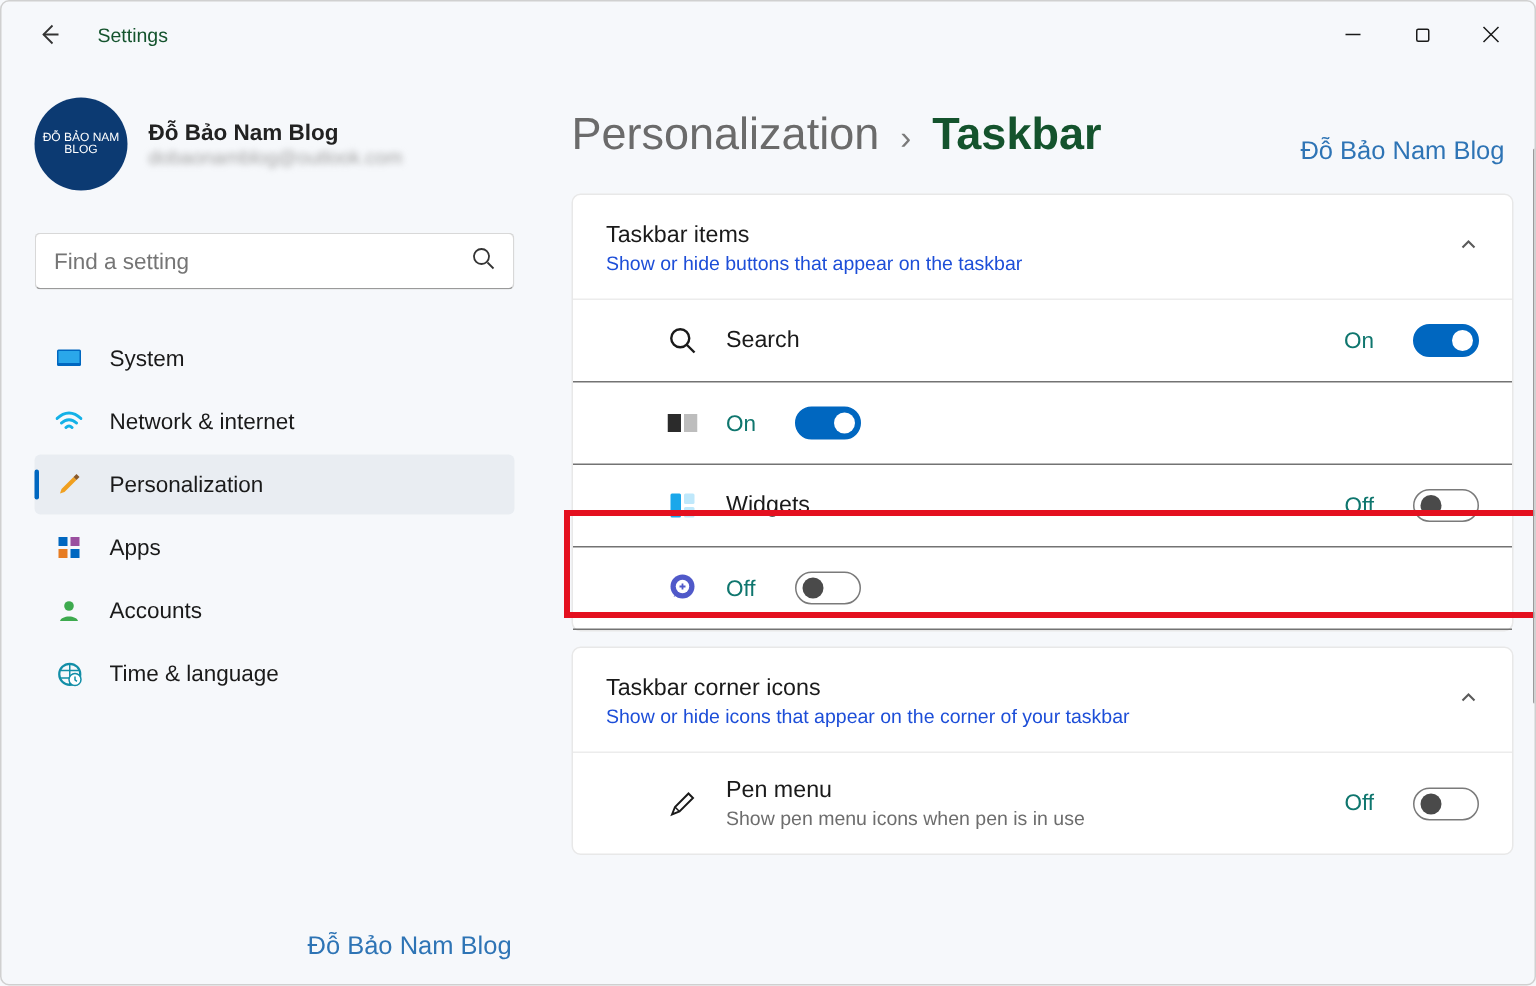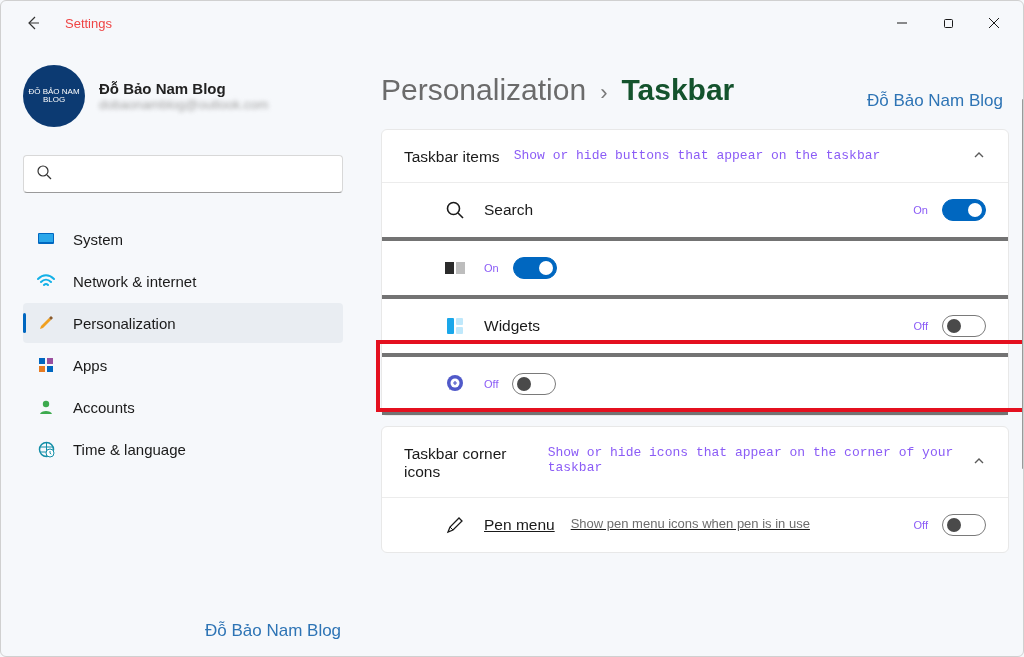--- a/index.html
+++ b/index.html
@@ -21,21 +21,21 @@
     display: flex;
     align-items: center;
     justify-content: space-between;
     padding: 0 6px 0 22px;
   }
   .titlebar-left { display: flex; align-items: center; gap: 22px; }
   .back-btn {
     width: 20px; height: 20px; display: flex; align-items: center; justify-content: center;
     cursor: pointer; color:#333;
   }
-  .app-title { font-size: 13px; color:#ef4444; }
+  .app-title { font-size: 13px; color:#14532d; }
   .win-controls { display: flex; }
   .win-btn {
     width: 46px; height: 32px;
     display: flex; align-items: center; justify-content: center;
     cursor: pointer; color:#1a1a1a;
   }
 
   .stage { display:flex; height: calc(100% - 44px); }
 
   
@@ -95,40 +95,40 @@
 
   .card {
     background:#fff; border:1px solid #e8e8e8; border-radius:6px;
     margin-bottom:10px;
   }
   .section-head {
     display:flex; align-items:center; justify-content:space-between;
     padding: 18px 22px 16px 22px;
     border-bottom:1px solid #ececec;
   }
-  .section-head .titles { display:flex; flex-direction:row; gap:14px;}
+  .section-head .titles { display:flex; flex-direction:column; gap:2px;}
   .section-title { font-size:15.5px; color:#1a1a1a; }
-  .section-sub { font-size:13px; color:#8b5cf6;font-family:Liberation Mono, monospace; }
+  .section-sub { font-size:13px; color:#1d4ed8; }
   .chev-icon { color:#5a5a5a; }
 
   .row {
     display:flex; align-items:center;
     padding: 16px 22px 16px 62px;
-    border-bottom:4px solid #737373;
+    border-bottom:1px solid #737373;
     position:relative;
   }
   .row:last-child { border-bottom:none;}
   .row .ricon {
     width:22px; height:22px; display:flex; align-items:center; justify-content:center;
     margin-right:18px;
   }
   .row .rlabel { font-size:15.5px; flex:1; }
   .row .rsub { font-size:13px; color:#6d6d6d;}
-  .row .rtexts { display:flex; flex-direction:row; flex:1; gap:16px;text-decoration:underline;}
-  .row .state { font-size:11px; margin-right:14px; color:#8b5cf6;}
+  .row .rtexts { display:flex; flex-direction:column; flex:1; gap:2px;}
+  .row .state { font-size:15px; margin-right:26px; color:#0f766e;}
 
   .toggle {
     width:44px; height:22px; border-radius:12px; position:relative;
     background:#fff; border:1px solid #7a7a7a; cursor:pointer;
   }
   .toggle::after {
     content:""; position:absolute; width:14px; height:14px; border-radius:50%;
     top:3px; left:4px; background:#4a4a4a; transition:all .15s;
   }
   .toggle.on { background:#0067c0; border-color:#0067c0;}
@@ -189,20 +189,21 @@
   <div class="sidebar">
     <div class="profile">
       <div class="avatar">ĐỖ BẢO NAM BLOG</div>
       <div>
         <div class="profile-name">Đỗ Bảo Nam Blog</div>
         <div class="profile-email">dobaonamblog@outlook.com</div>
       </div>
     </div>
 
     <div class="search-wrap">
+      <input placeholder="Find a setting" style="">
       <span class="sicon">
         <svg width="16" height="16" viewBox="0 0 16 16">
             <circle cx="7" cy="7" r="5" stroke="currentColor" stroke-width="1.2" fill="none"></circle>
             <path d="M11 11l4 4" stroke="currentColor" stroke-width="1.2"></path>
           </svg>
       </span>
     </div>
 
     <div class="nav">
       <div class="nav-item">

